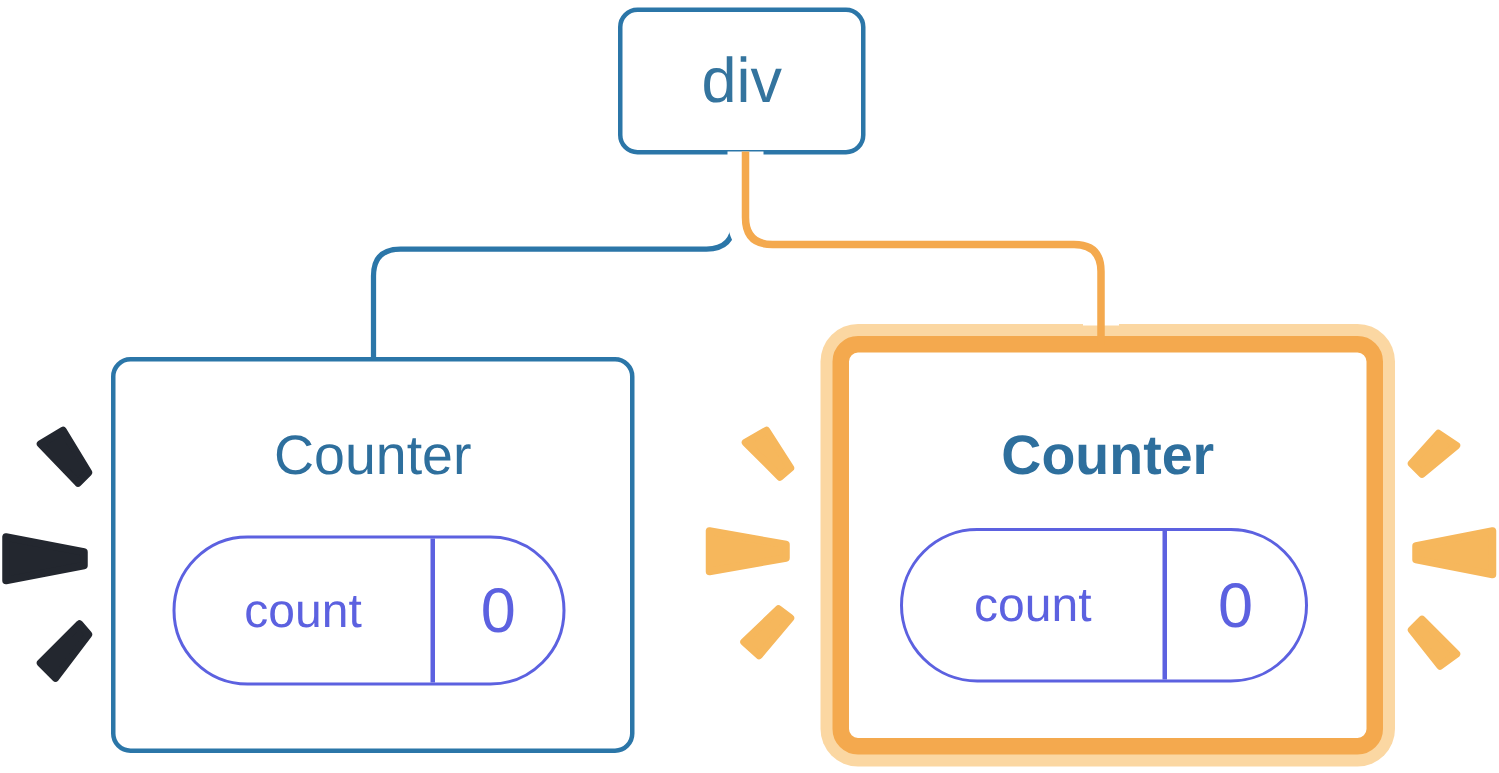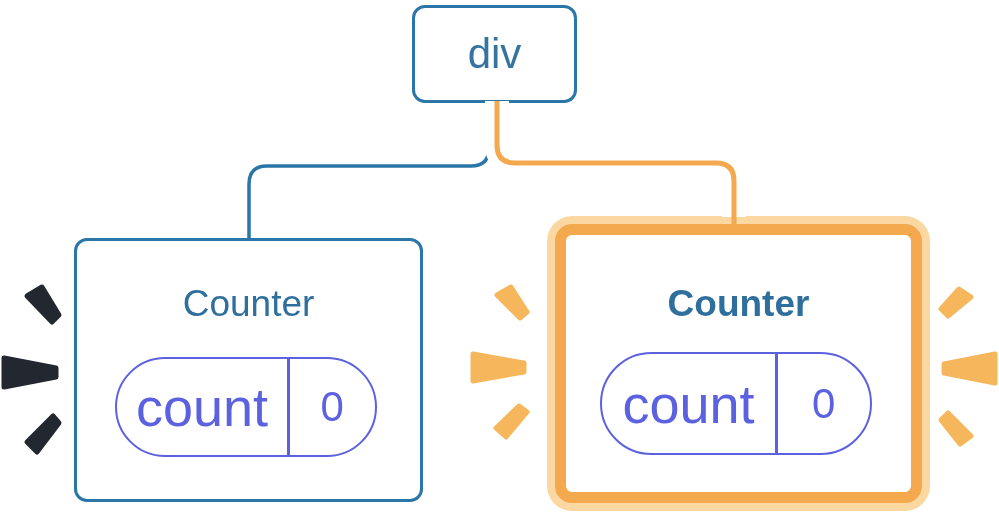--- a/index.html
+++ b/index.html
@@ -67,21 +67,21 @@
     border: 2.5px solid #5C61E0;
     border-radius: 60px;
     background: #ffffff;
     display: flex;
   }
   .counter-card-left .state-pill { left: 38px; top: 116px; width: 262px; height: 100px; }
   .counter-card-right .state-pill { left: 34px; top: 117px; width: 272px; height: 103px; }
   .pill-key-cell {
     flex: 0 0 auto;
     display: flex; align-items: center; justify-content: center;
-    color: #5C61E0; font-size: 54px;
+    color: #5C61E0; font-size: 32px;
   }
   .counter-card-left .pill-key-cell { width: 170px; }
   .counter-card-right .pill-key-cell { width: 173px; }
   .pill-divider {
     flex: 0 0 auto; width: 2.5px; background: #5C61E0; height: 100%;
   }
   .pill-value-cell {
     flex: 1 1 auto;
     display: flex; align-items: center; justify-content: center;
     color: #5C61E0; font-size: 42px;

